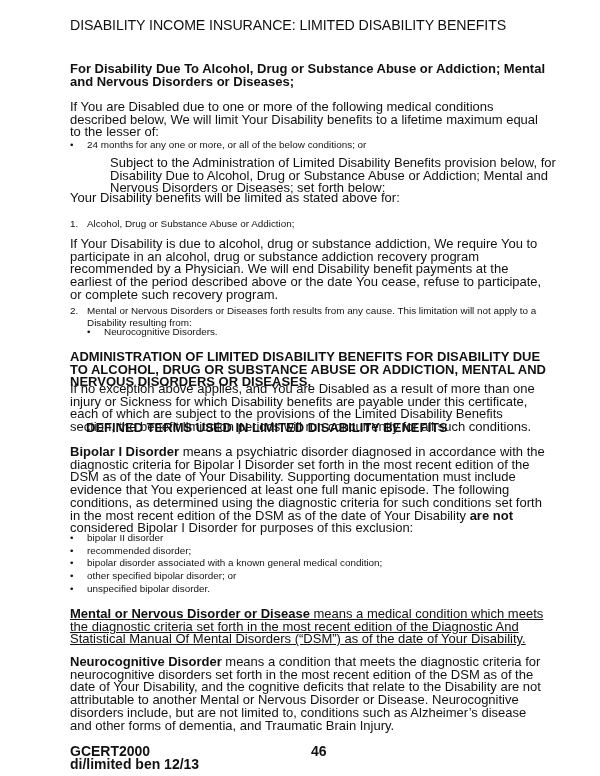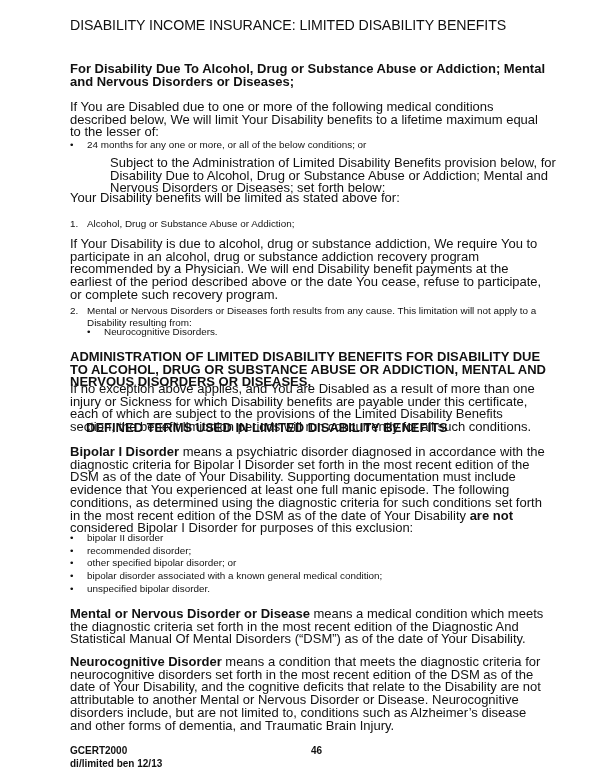--- a/index.html
+++ b/index.html
@@ -7,21 +7,21 @@
   .page { position: absolute; left: 70px; top: 0; width: 480px; }
   .title { position: absolute; top: 17px; left: 0; font-size: 14.2px; font-weight: normal; letter-spacing: -0.1px; white-space: nowrap; }
   p, .line { margin: 0; font-size: 13px; line-height: 12.7px; }
   .abs { position: absolute; left: 0; width: 480px; }
   .b { font-weight: bold; }
   ul.bl { list-style: none; margin: 0; padding: 0; }
   ul.bl li { position: relative; padding-left: 17px; font-size: 9.9px; line-height: 12.7px; }
   ul.bl li::before { content: "\2022"; position: absolute; left: 0; top: 0; }
   .num { position: relative; padding-left: 17px; font-size: 9.9px; line-height: 12.7px; }
   .num .n { position: absolute; left: 0; }
-  .footer { position: absolute; left: 0; top: 745px; width: 480px; font-size: 10px; line-height: 12.7px; font-weight: bold; }
+  .footer { position: absolute; left: 0; top: 745px; width: 480px; font-size: 14px; line-height: 12.7px; font-weight: bold; }
   .footer .pg { position: absolute; left: 241px; top: 0; }
 </style>
 </head>
 <body>
 
 <div class="page">
 
   <div class="title">DISABILITY INCOME INSURANCE: LIMITED DISABILITY BENEFITS</div>
 
   <p class="abs b" style="top:63px;">For Disability Due To Alcohol, Drug or Substance Abuse or Addiction; Mental and Nervous Disorders or Diseases;</p>
@@ -56,26 +56,26 @@
 
   <p class="abs" style="top:383px;">If no exception above applies, and You are Disabled as a result of more than one injury or Sickness for which Disability benefits are payable under this certificate, each of which are subject to the provisions of the Limited Disability Benefits section, the benefit limitation periods will run concurrently for all such conditions.</p>
 
   <p class="abs b" style="top:422px;padding-left:16px;">DEFINED TERMS USED IN LIMITED DISABILITY BENEFITS</p>
 
   <p class="abs" style="top:446px;"><span class="b">Bipolar I Disorder</span><span> means a psychiatric disorder diagnosed in accordance with the diagnostic criteria for Bipolar I Disorder set forth in the most recent edition of the DSM as of the date of Your Disability.  Supporting documentation must include evidence that You experienced at least one full manic episode.  The following conditions, as determined using the diagnostic criteria for such conditions set forth in the most recent edition of the DSM as of the date of Your Disability </span><span class="b">are not</span><span> considered Bipolar I Disorder for purposes of this exclusion:</span></p>
 
   <ul class="bl abs" style="top:524px;margin-top:8px;">
     <li>bipolar II disorder</li>
     <li>recommended disorder;</li>
+    <li>bipolar disorder associated with a known general medical condition;</li>
     <li>other specified bipolar disorder; or</li>
-    <li>bipolar disorder associated with a known general medical condition;</li>
     <li>unspecified bipolar disorder.</li>
   </ul>
 
-  <p class="abs" style="top:608px;"><span class="b">Mental or Nervous Disorder or Disease</span><span> means a medical condition which meets the diagnostic criteria set forth in the most recent edition of the Diagnostic And Statistical Manual Of Mental Disorders (“DSM”) as of the date of Your Disability.</span></p>
+  <p class="abs" style="top:608px;text-decoration:underline;"><span class="b">Mental or Nervous Disorder or Disease</span><span> means a medical condition which meets the diagnostic criteria set forth in the most recent edition of the Diagnostic And Statistical Manual Of Mental Disorders (“DSM”) as of the date of Your Disability.</span></p>
 
   <p class="abs" style="top:656px;"><span class="b">Neurocognitive Disorder</span><span> means a condition that meets the diagnostic criteria for neurocognitive disorders set forth in the most recent edition of the DSM as of the date of Your Disability, and the cognitive deficits that relate to the Disability are not attributable to another Mental or Nervous Disorder or Disease. Neurocognitive disorders include, but are not limited to, conditions such as Alzheimer’s disease and other forms of dementia, and Traumatic Brain Injury.</span></p>
 
   <div class="footer">
     <div>GCERT2000</div>
     <div>di/limited ben 12/13</div>
     <div class="pg">46</div>
   </div>
 
 </div>

